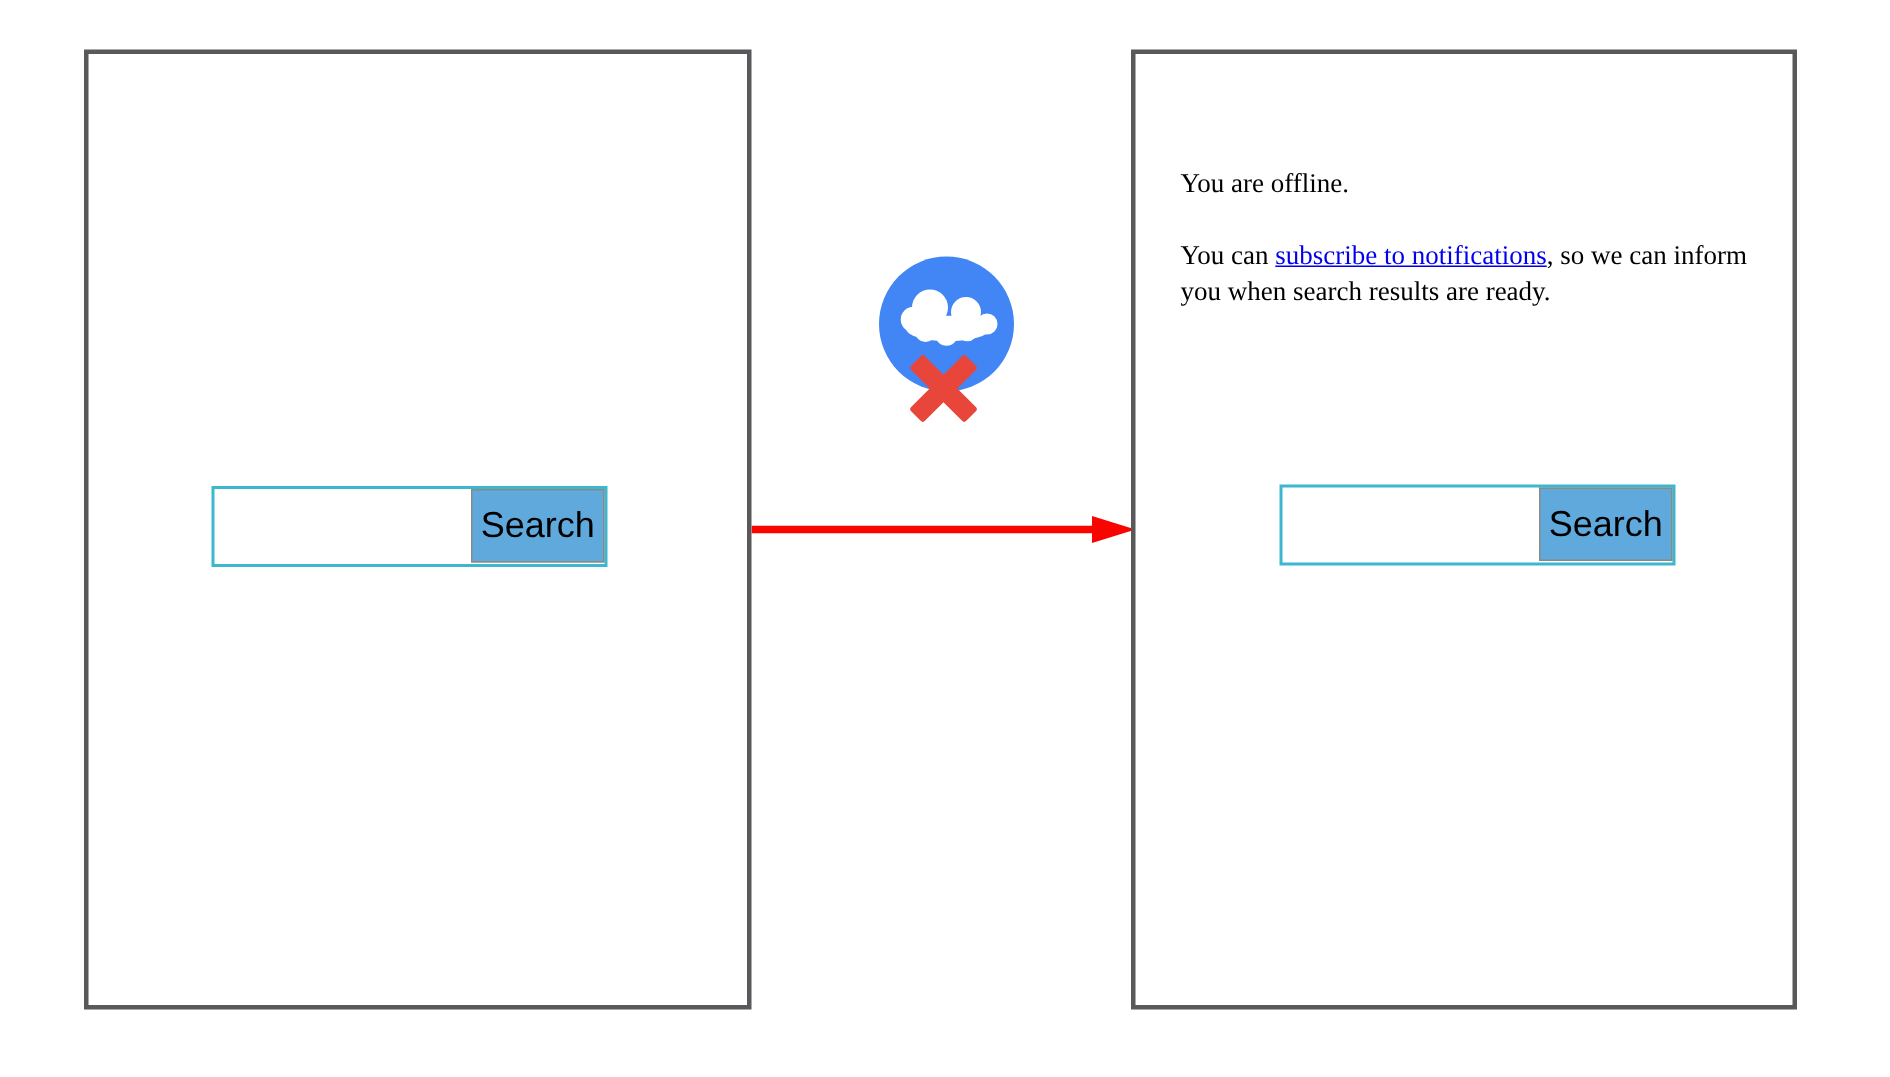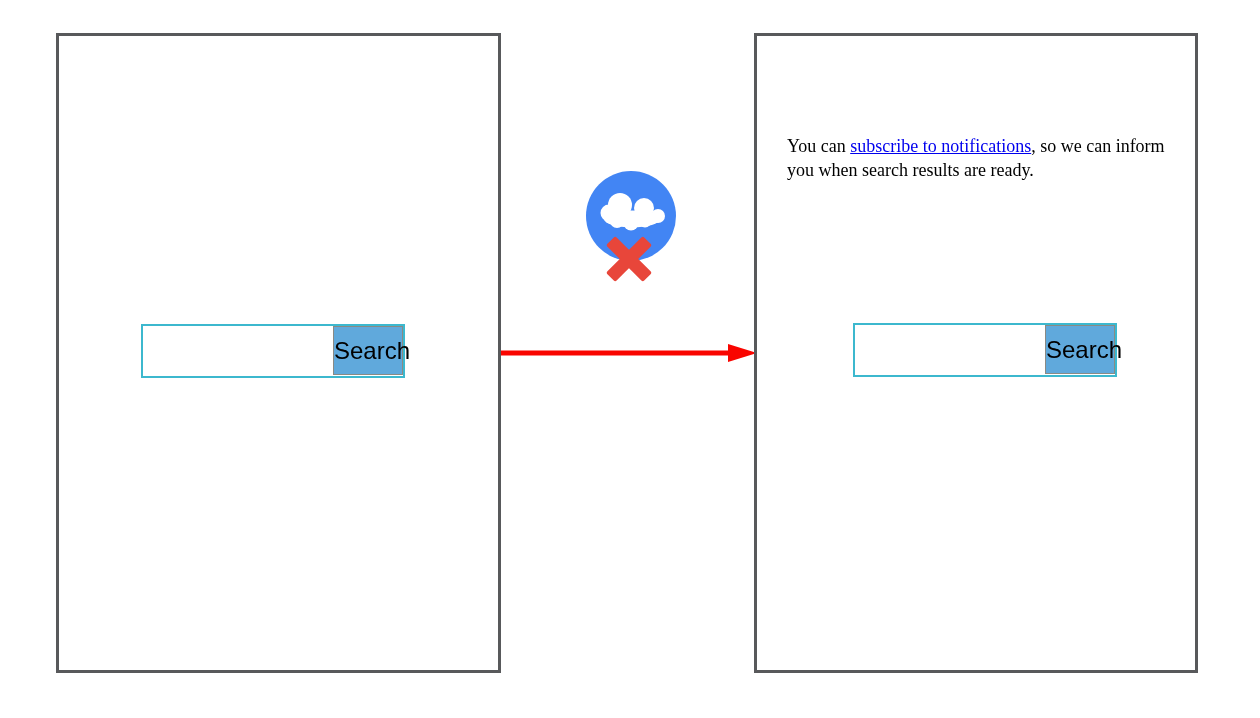--- a/index.html
+++ b/index.html
@@ -45,21 +45,21 @@
     background:#ffffff;
     outline:none;
     padding:0 8px;
     font-family:"Liberation Sans", sans-serif;
     font-size:20px;
     color:var(--text-black);
   }
   .search-btn{
     position:absolute;
     right:2px;top:2px;
-    width:70px;height:49px;
+    width:89px;height:49px;
     background:var(--button-bg);
     border:1px solid var(--button-border);
     font-family:"Liberation Sans", sans-serif;
     font-size:24px;
     color:var(--text-black);
     cursor:pointer;
     text-align:center;
   }
 
   .offline-copy{
@@ -126,20 +126,21 @@
       <circle cx="64" cy="55" r="6.5"></circle>
     </g>
     <g class="icon-x" transform="translate(48,93)">
       <rect x="-26" y="-6.5" width="52" height="13" rx="2" transform="rotate(45)"></rect>
       <rect x="-26" y="-6.5" width="52" height="13" rx="2" transform="rotate(-45)"></rect>
     </g>
   </svg>
 
   <div class="frame right">
     <div class="offline-copy">
+      <p>You are offline.</p>
       <p><span>You can </span><a>subscribe to notifications</a><span>, so we can inform you when search results are ready.</span></p>
     </div>
     <div class="search-bar">
       <input class="search-input" type="text" value="" style="">
       <button class="search-btn">Search</button>
     </div>
   </div>
 
 </div>
 

